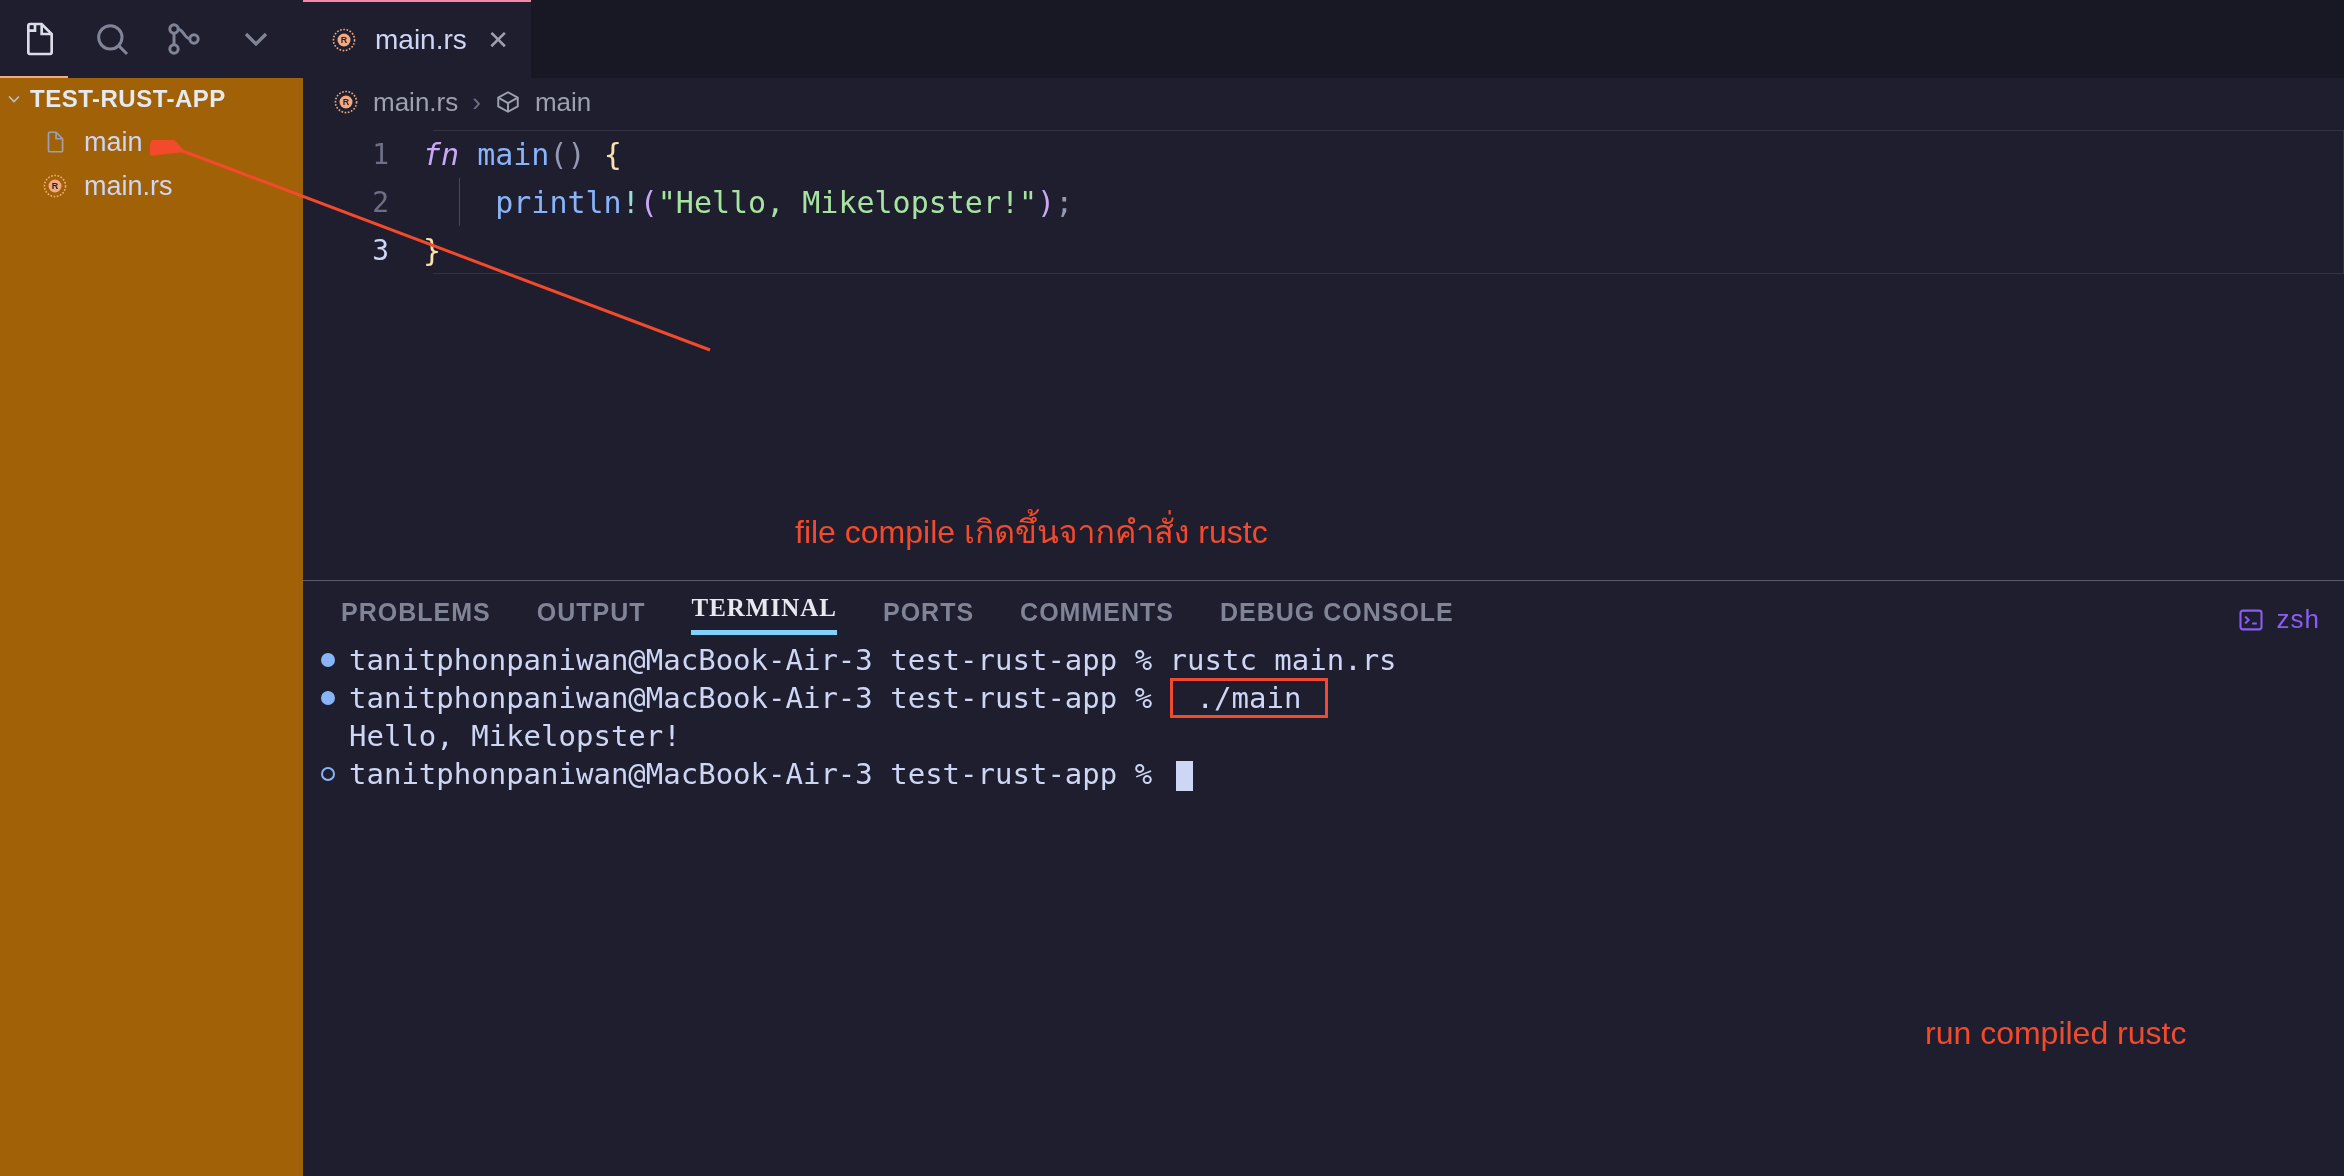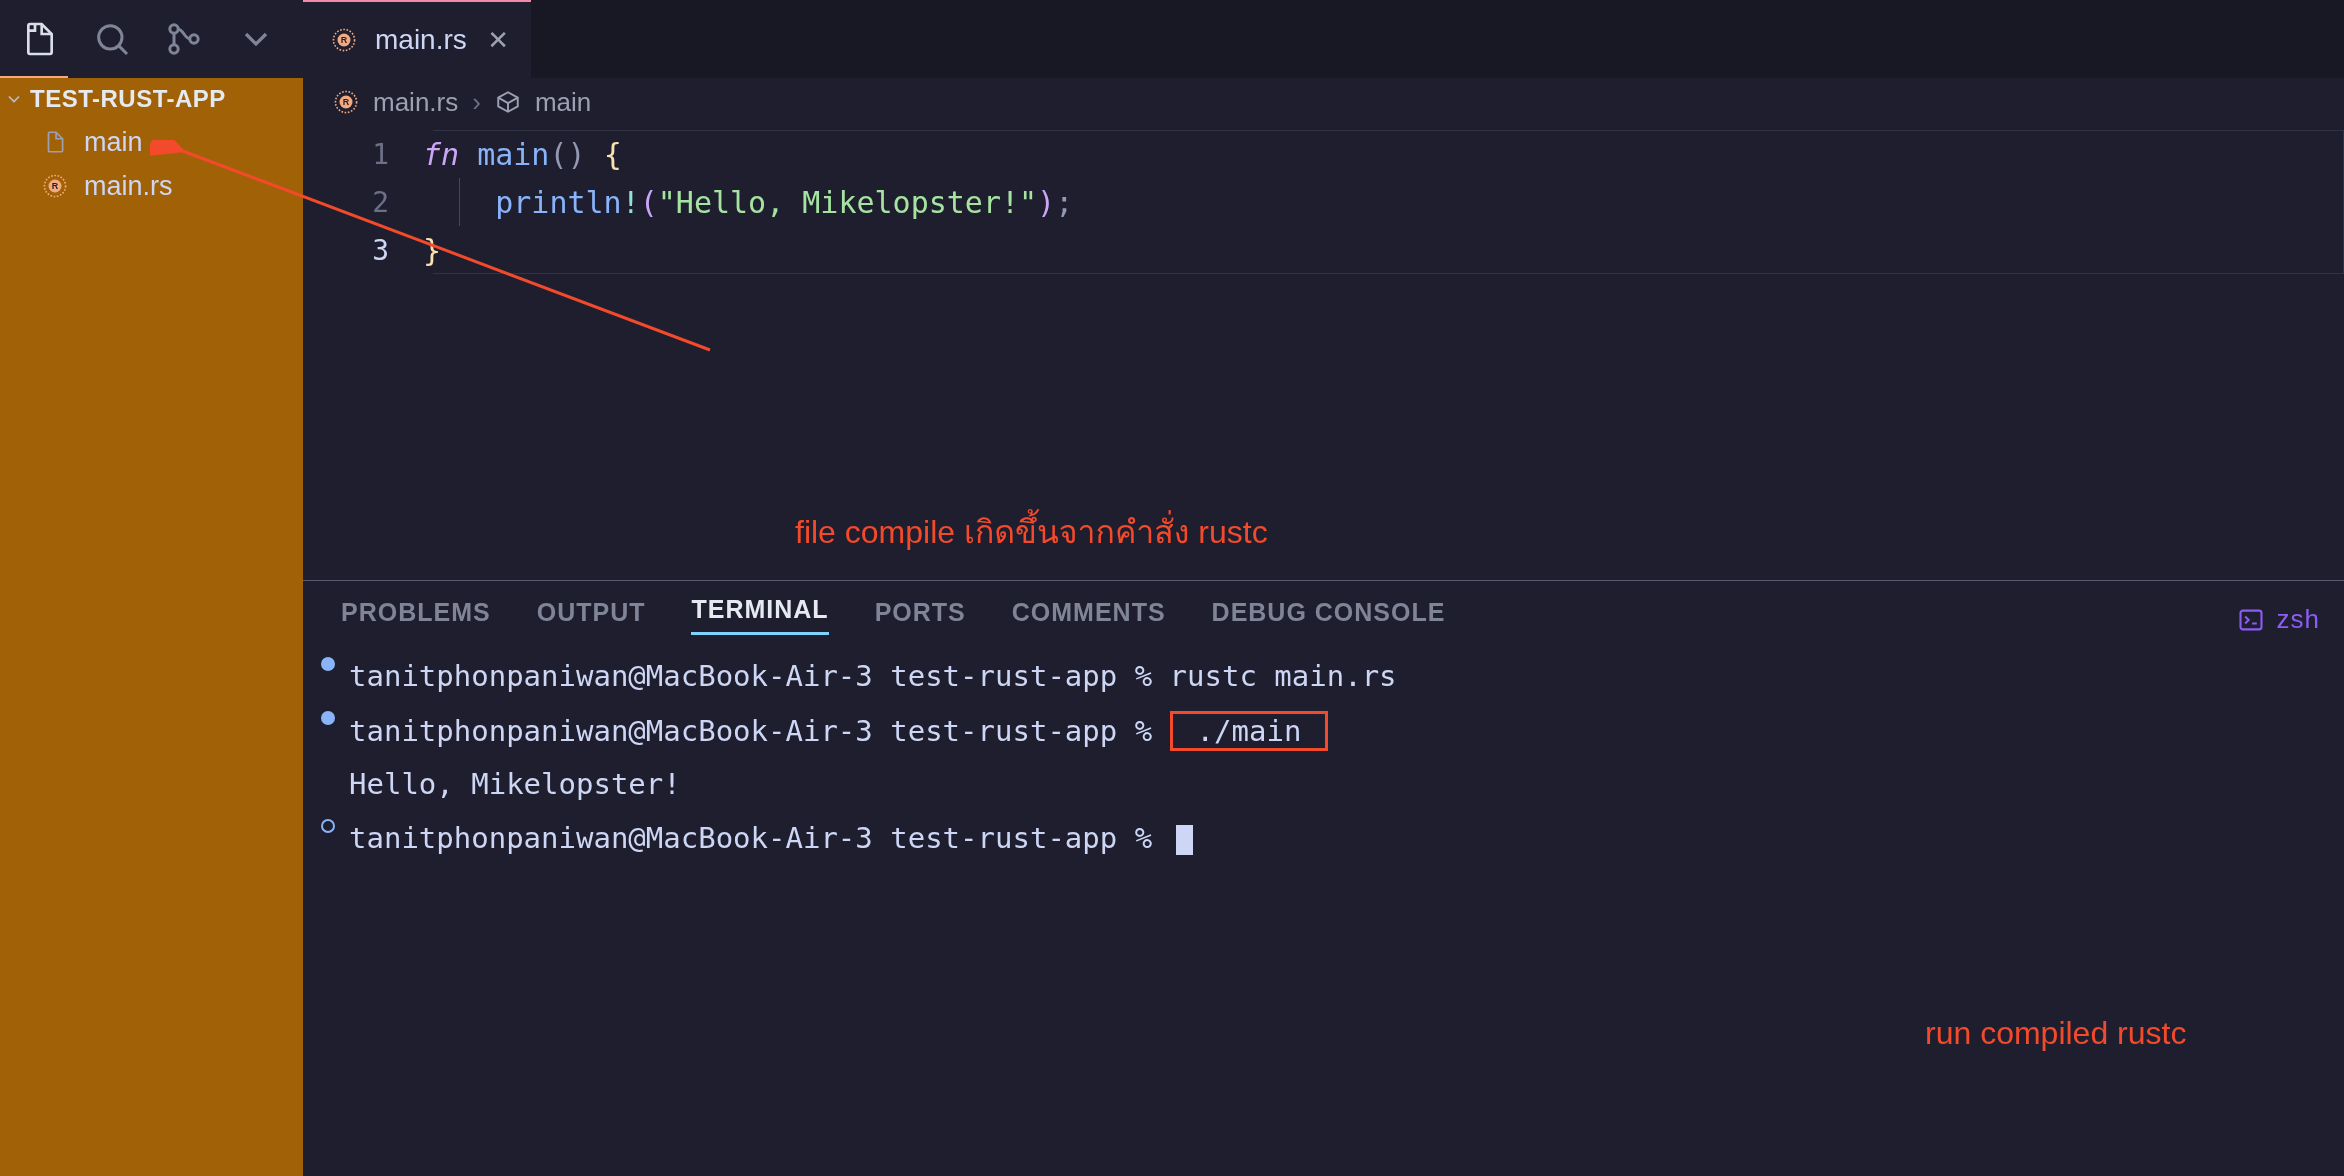--- a/index.html
+++ b/index.html
@@ -84,29 +84,29 @@
   
   .panel {
     position: absolute; left:303px; right:0; top:580px; bottom:0;
     background:#1e1e2e; border-top:1px solid #585b70;
   }
   .panel-tabs {
     height:54px; display:flex; align-items:flex-end; gap:46px;
     padding-left:38px; font-size:25px; color:#7f8497; letter-spacing:1px;
   }
   .panel-tab { padding:8px 0; font-weight:600;}
-  .panel-tab.active { color:#e5e9f0; border-bottom:3px solid #7dd3fc;}
+  .panel-tab.active { color:#e5e9f0; border-bottom:5px solid #7dd3fc;font-family:Liberation Serif, serif;}
   .panel-right { margin-left:auto; margin-right:24px; display:flex;
     align-items:center; gap:12px; color:#8b5cf6; font-size:26px;}
   .panel-right svg{width:28px;height:28px;}
   .term {
     font-family:Menlo,Consolas,monospace; font-size:29px; line-height:38px;
     padding: 6px 0 0 18px; color:#cdd6f4; white-space:pre;
   }
-  .term-line{display:flex; height:38px;margin-top:16px;}
+  .term-line{display:flex; align-items:center; height:38px;}
   .bullet{width:14px;height:14px;border-radius:50%; margin-right:14px;
     flex:none;}
   .bullet.filled{background:#89b4fa;}
   .bullet.hollow{border:2px solid #89b4fa;}
   .cursor-block{display:inline-block;width:17px;height:30px;background:#cdd6f4;
     margin-left:6px; vertical-align:middle;}
   .cmd-box{border:3px solid #f24a2b; padding:0 24px; display:inline-block;
     line-height:34px;}
 
   

